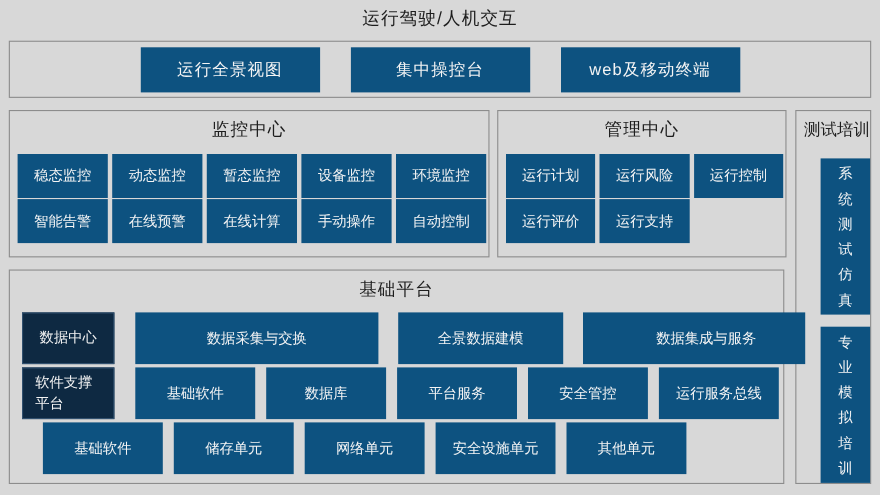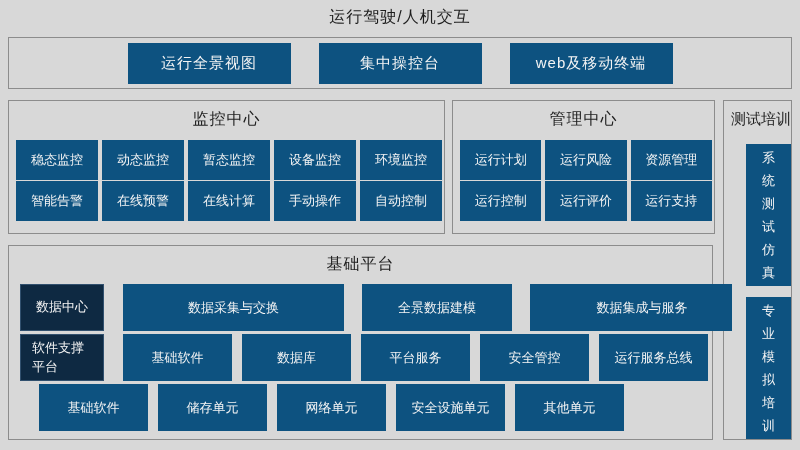--- a/index.html
+++ b/index.html
@@ -107,21 +107,20 @@
       <div class="cell">手动操作</div>
       <div class="cell">自动控制</div>
     </div>
   </div>
 
   <div class="box manage-box">
     <div class="section-title">管理中心</div>
     <div class="grid grid-3">
       <div class="cell">运行计划</div>
       <div class="cell">运行风险</div>
-      <div class="cell">资源管理</div>
       <div class="cell">运行控制</div>
       <div class="cell">运行评价</div>
       <div class="cell">运行支持</div>
     </div>
   </div>
 
   <div class="box right-col">
     <div class="section-title">测试培训</div>
     <div class="vbtn vbtn1">
       <span class="vtext">系统测试仿真</span>

